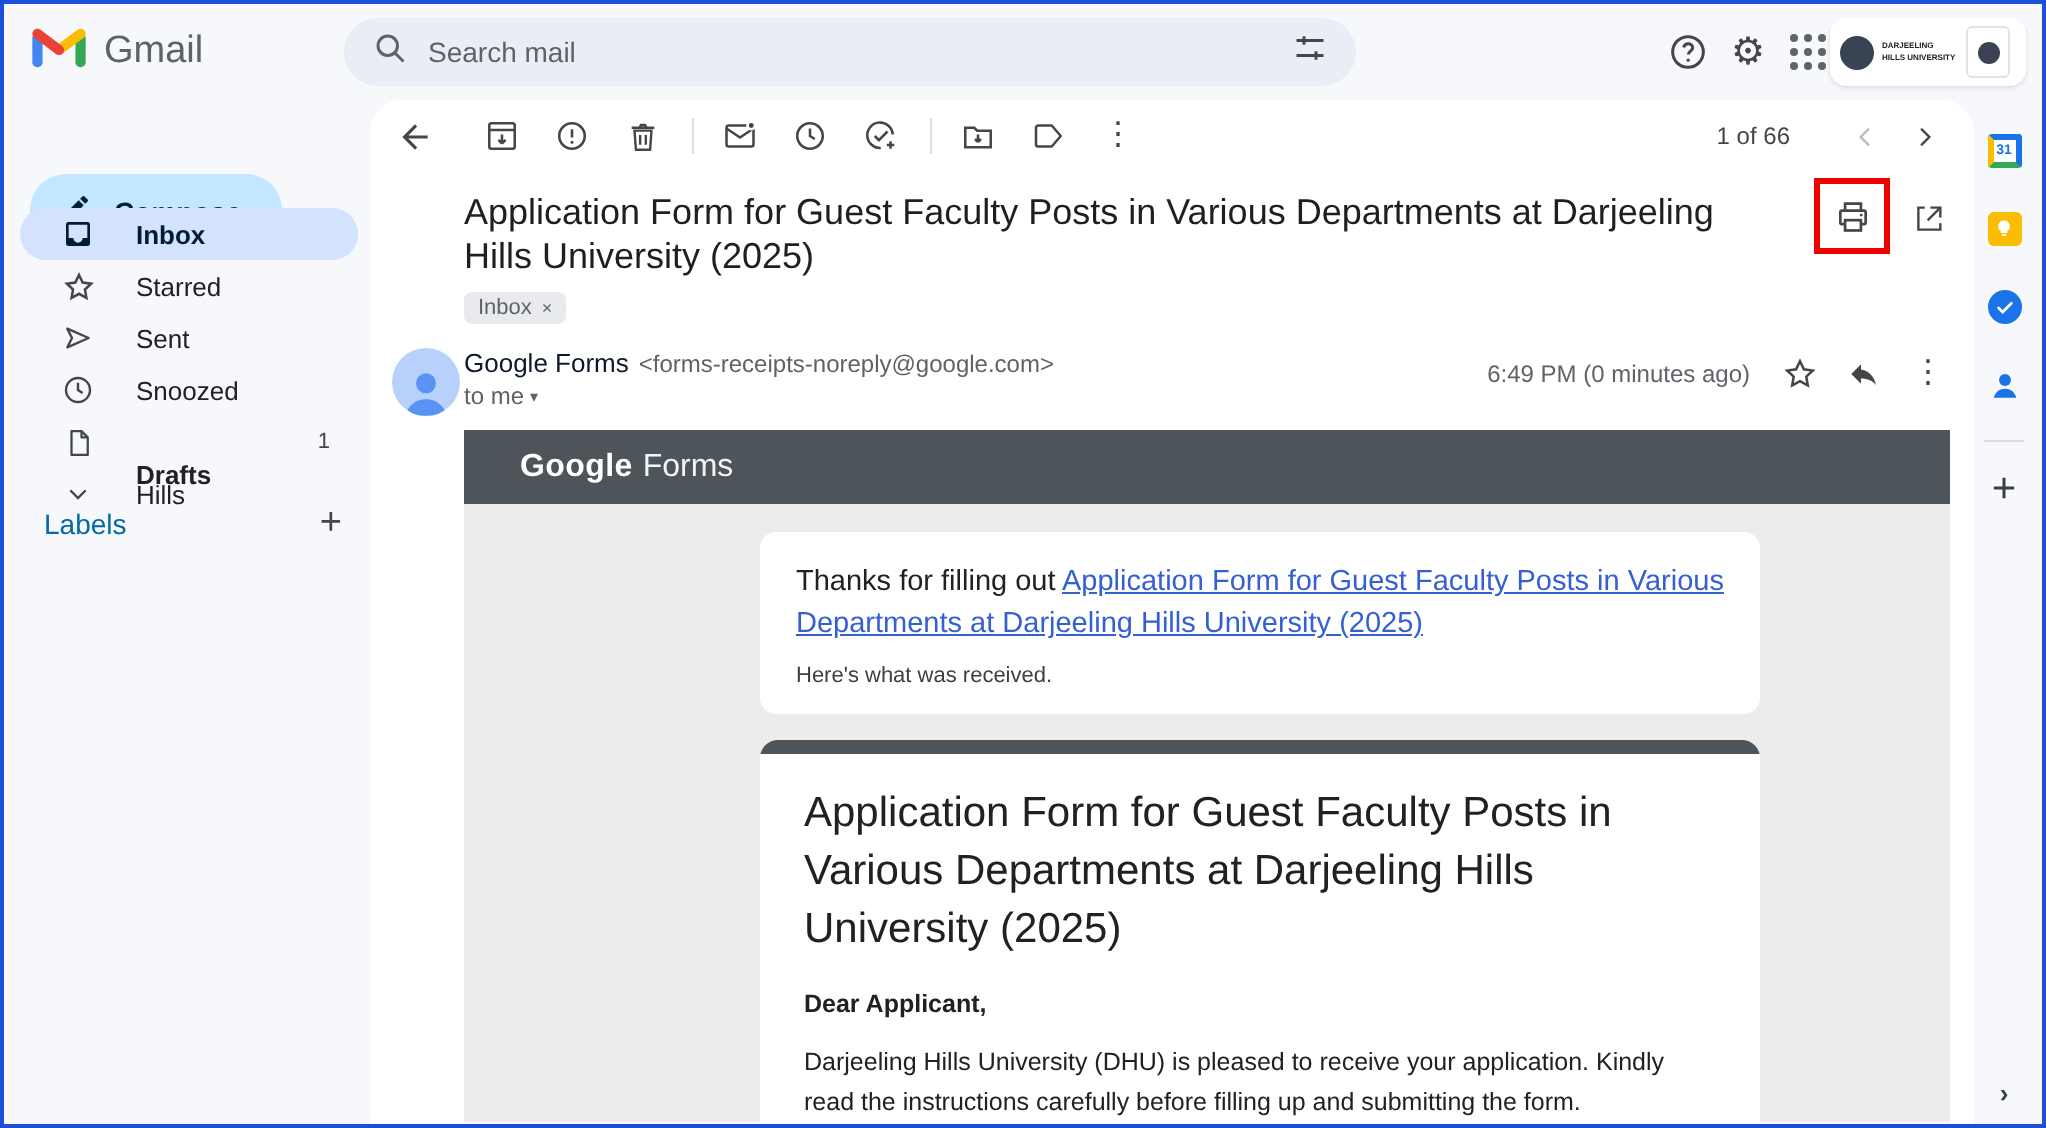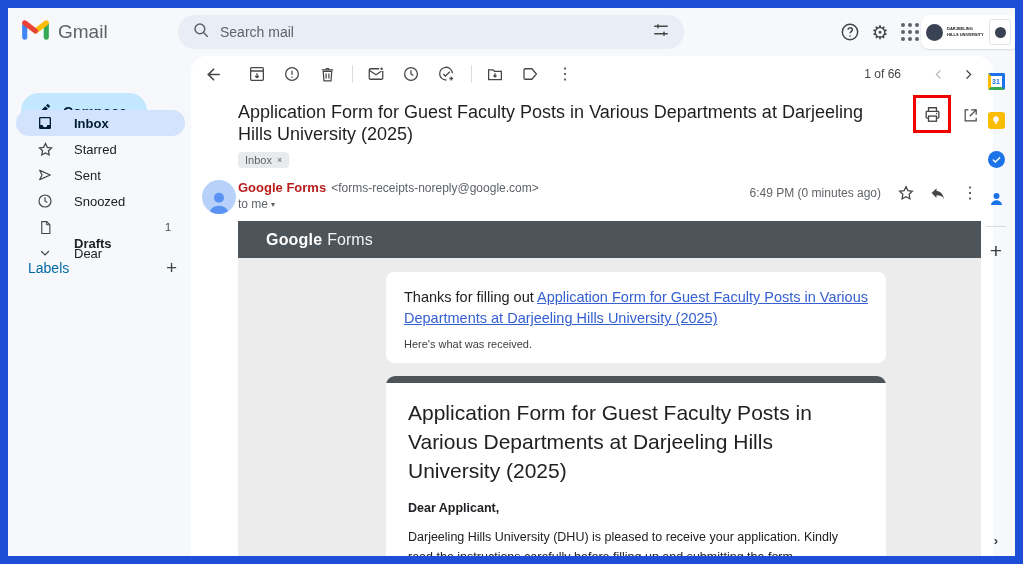--- a/index.html
+++ b/index.html
@@ -1,18 +1,18 @@
 <!DOCTYPE html>
 <html><head>
 <meta charset="utf-8">
 <style>
   * { margin:0; padding:0; box-sizing:border-box; }
   html,body { width:1023px; height:564px; font-family:"Liberation Sans", sans-serif; }
   #root { position:absolute; inset:0; width:1023px; height:564px; background:#f6f8fc;
-          border:8px solid #1d4ed8; overflow:hidden; }
+          border:2px solid #1d4ed8; overflow:hidden; }
 
   
   .topbar { position:absolute; top:0; left:0; right:0; height:48px; }
   .logo { position:absolute; left:14px; top:0; height:48px; display:flex; align-items:center; gap:9px; cursor:pointer; }
   .logo-text { font-size:19px; color:#5f6368; }
   .search { position:absolute; left:170px; top:7px; width:506px; height:34px; background:#e9eef6;
             border-radius:20px; display:flex; align-items:center; padding:0 14px; gap:10px; }
   .search input { flex:1; border:none; background:transparent; outline:none; font-size:14px; color:#202124; font-family:"Liberation Sans",sans-serif; }
   .search input::placeholder { color:#5f6368; }
   .status-chip { position:absolute; left:746px; top:10px; height:28px; background:#e9eef6; border-radius:14px;
@@ -74,21 +74,21 @@
   .chip-row { padding:5px 0 0 47px; }
   .chip { display:inline-flex; align-items:center; gap:5px; background:#e9eaed; border-radius:4px;
           padding:2px 7px; font-size:11px; color:#5f6368; cursor:pointer; }
   .chip .x { font-size:9px; }
 
   .sender-row { position:relative; margin-top:12px; padding:0 10px 0 47px; display:flex; align-items:flex-start; }
   .avatar { position:absolute; left:11px; top:0; width:34px; height:34px; border-radius:50%; background:#b7d1fb;
             overflow:hidden; display:flex; align-items:flex-end; justify-content:center; cursor:pointer; }
   .sender-main { flex:1; }
   .sender-line { display:flex; align-items:baseline; gap:5px; }
-  .sender-name { font-size:13px; font-weight:bold; color:#b91c1c; }
+  .sender-name { font-size:13px; font-weight:normal; color:#0f172a; }
   .sender-email { font-size:12px; color:#5f6368; }
   .to-line { font-size:12px; color:#5f6368; margin-top:2px; cursor:pointer; display:flex; align-items:center; gap:3px; }
   .sender-right { display:flex; align-items:center; gap:4px; }
   .timestamp { font-size:12px; color:#5f6368; margin-right:8px; white-space:nowrap; }
 
   
   .mailbody { margin:10px 12px 0 47px; }
   .gf-bar { height:37px; background:#4d545a; display:flex; align-items:center; padding-left:28px; }
   .gf-google { color:#fff; font-size:16px; font-weight:bold; letter-spacing:.2px; }
   .gf-forms { color:#f1f3f4; font-size:16px; margin-left:5px; }
@@ -250,21 +250,21 @@
         </span>
         <span class="nlabel">Drafts</span>
         <span class="ncount">1</span>
       </div>
       <div class="navitem">
         <span class="nicon">
           <svg width="12" height="12" viewBox="0 0 24 24" fill="none" stroke="#444746" stroke-width="2.4" stroke-linecap="round">
             <path d="M5 9l7 7 7-7"></path>
           </svg>
         </span>
-        <span class="nlabel">Dear</span>
+        <span class="nlabel">Hills</span>
       </div>
     </nav>
 
     <div class="labels-row">
       <span class="labels-title">Labels</span>
       <span class="labels-add">+</span>
     </div>
   </aside>
 
   <main class="pane">

